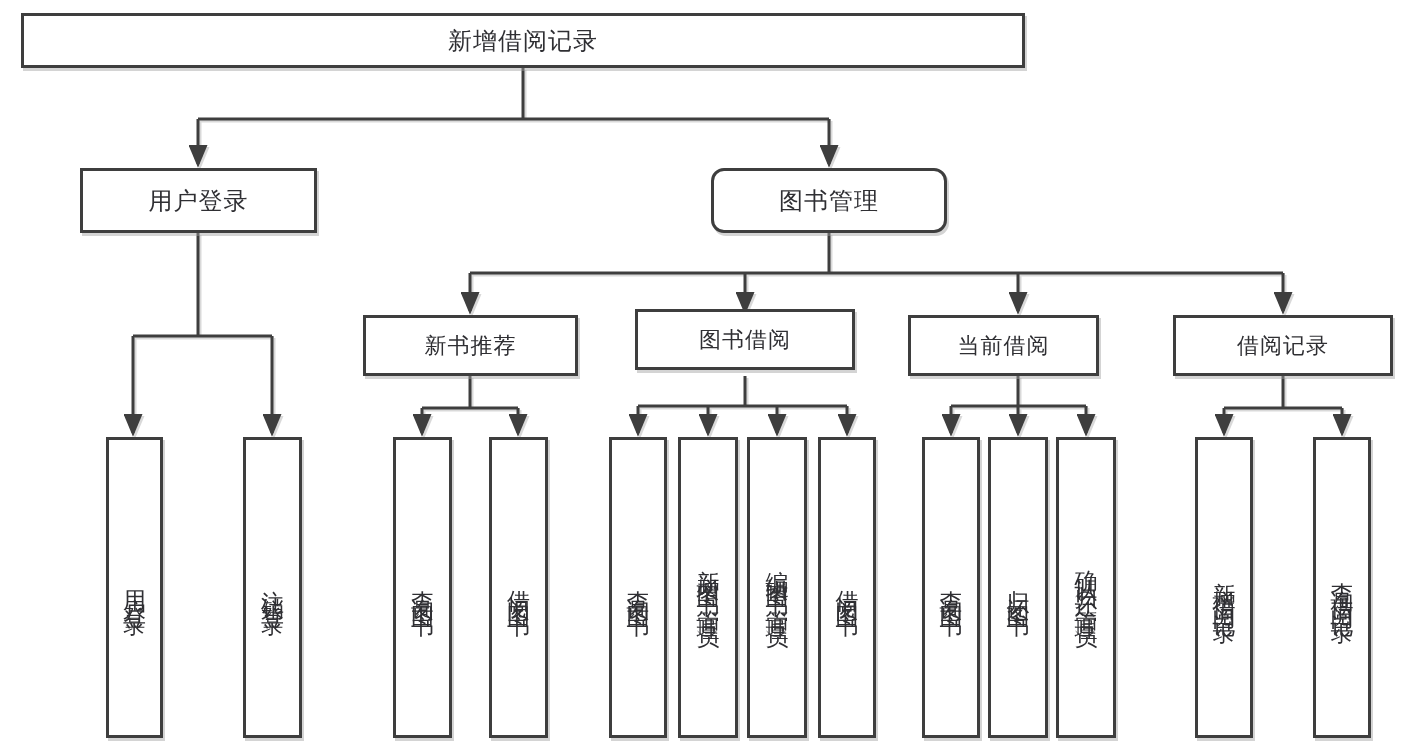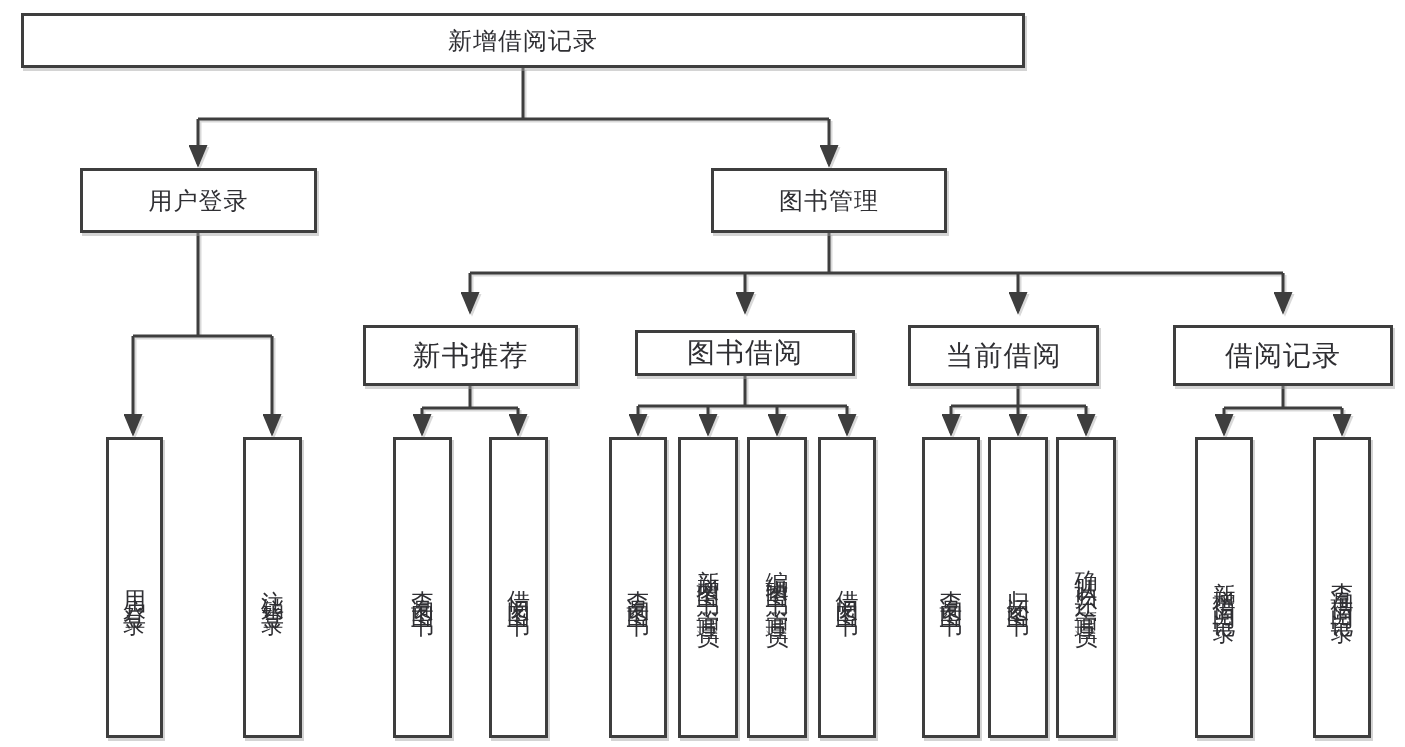--- a/index.html
+++ b/index.html
@@ -11,21 +11,21 @@
     filter:drop-shadow(2px 2px 0px rgba(170,170,170,0.45));}
   #wires path{stroke:#3e3e3e;stroke-width:3;fill:none;}
   #wires path.arrowline{marker-end:url(#arrowhead);}
   #wires marker path{fill:#3e3e3e;stroke:none;}
   .box{
     position:absolute;box-sizing:border-box;background:#ffffff;
     border:3px solid #3e3e3e;box-shadow:2px 3px 0 rgba(160,160,160,0.45);
     display:flex;align-items:center;justify-content:center;
     font-size:24px;letter-spacing:1px;white-space:nowrap;
   }
-  .lvl3{font-size:28px;margin-top:10px;}
+  .lvl3{font-size:22px;}
   .leaf{font-size:23px;}
   .leaf .vtext{
     writing-mode:vertical-lr;text-orientation:mixed;
     letter-spacing:8px;line-height:1;white-space:nowrap;
   }
   #watermark{
     position:absolute;right:10px;bottom:2px;font-size:24px;letter-spacing:1px;
     color:rgba(255,255,255,0.92);
     text-shadow:1px 2px 1px rgba(120,120,120,0.65), 0 0 1px rgba(150,150,150,0.5);
     pointer-events:none;
@@ -75,24 +75,24 @@
     <path class="arrowline" d="M951 406 V433"></path>
     <path class="arrowline" d="M1018 406 V433"></path>
     <path class="arrowline" d="M1086 406 V433"></path>
     <path class="arrowline" d="M1224 408 V433"></path>
     <path class="arrowline" d="M1342 408 V433"></path>
   </svg>
 
   <div class="box" style="left:21px;top:13px;width:1004px;height:55px;">新增借阅记录</div>
 
   <div class="box" style="left:80px;top:168px;width:237px;height:65px;">用户登录</div>
-  <div class="box" style="left:711px;top:168px;width:236px;height:65px;">图书管理</div>
+  <div class="box" style="left:711px;top:168px;width:236px;height:65px;border-radius:13px;">图书管理</div>
 
   <div class="box lvl3" style="left:363px;top:315px;width:215px;height:61px;">新书推荐</div>
-  <div class="box lvl3" style="left:635px;top:320px;width:220px;height:46px;">图书借阅</div>
+  <div class="box lvl3" style="left:635px;top:309px;width:220px;height:61px;">图书借阅</div>
   <div class="box lvl3" style="left:908px;top:315px;width:191px;height:61px;">当前借阅</div>
   <div class="box lvl3" style="left:1173px;top:315px;width:220px;height:61px;">借阅记录</div>
 
   <div class="box leaf" style="left:106px;top:437px;width:57px;height:301px;">
     <span class="vtext">用户登录</span>
   </div>
   <div class="box leaf" style="left:243px;top:437px;width:59px;height:301px;">
     <span class="vtext">注销登录</span>
   </div>
 

